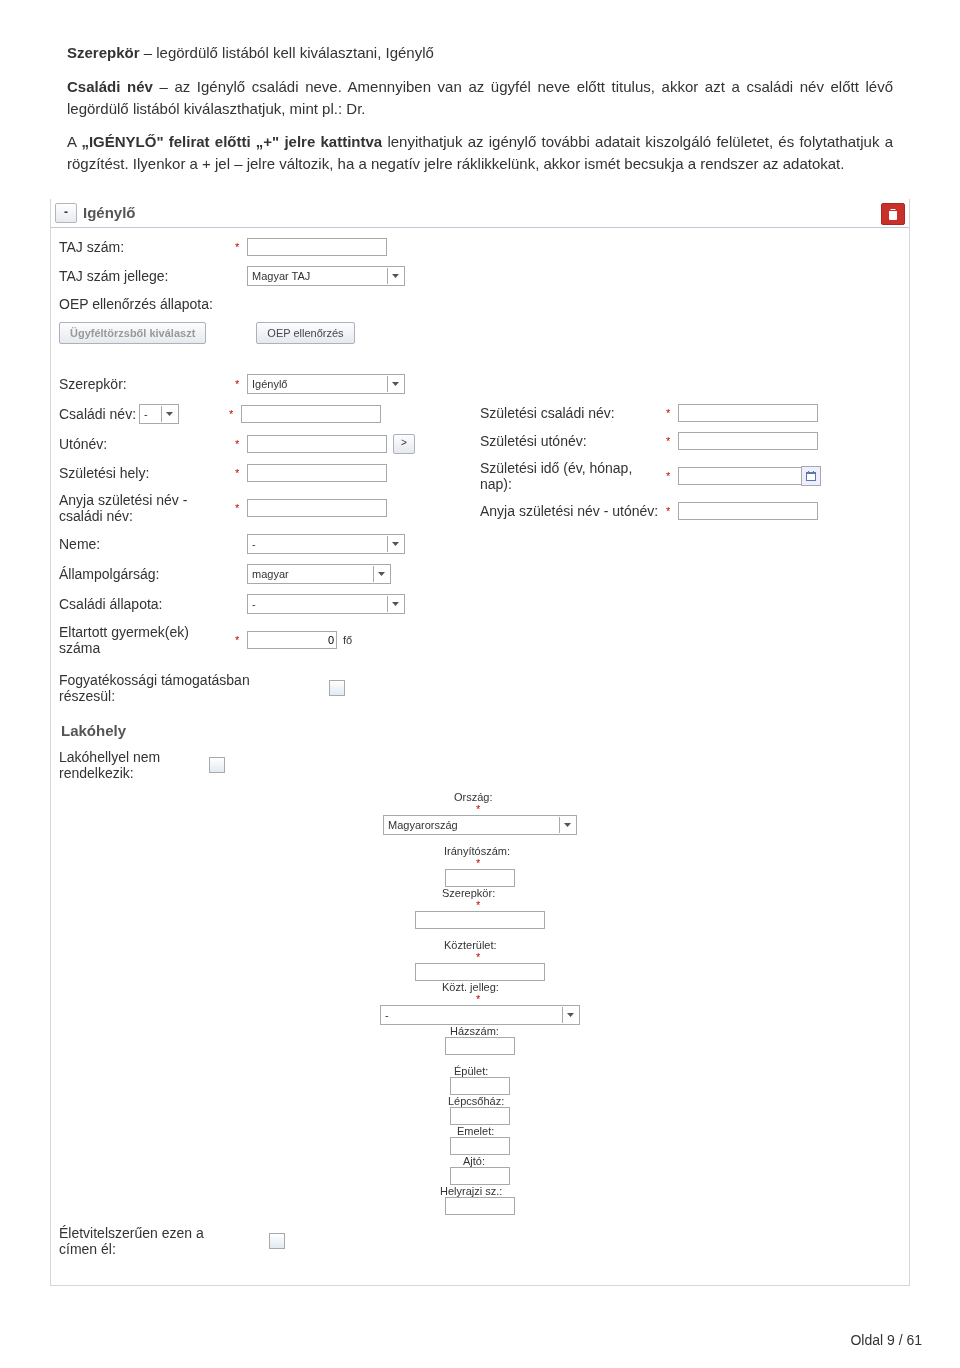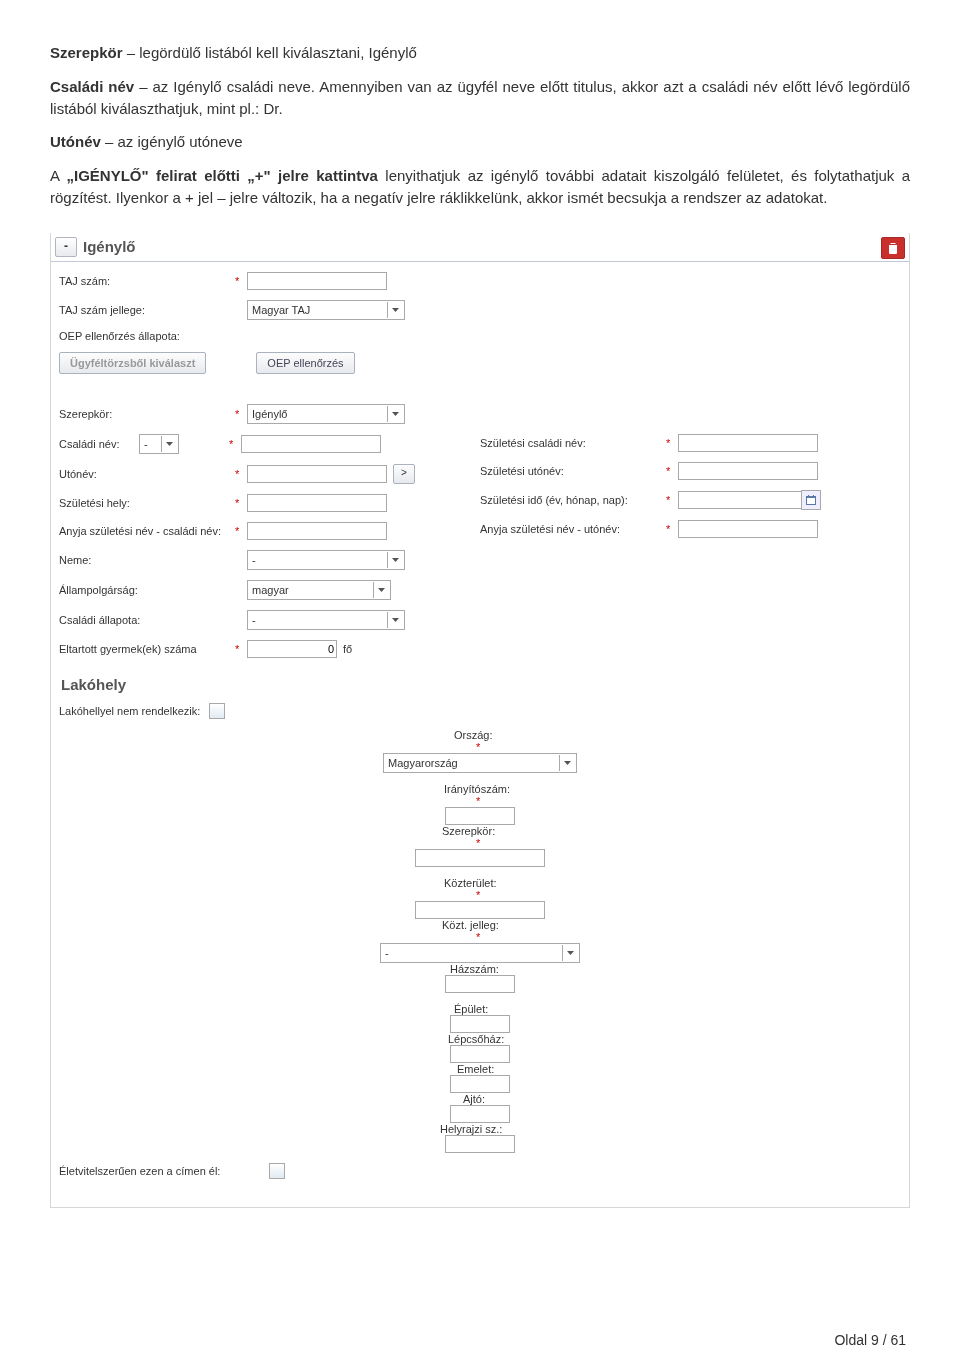--- a/index.html
+++ b/index.html
@@ -1,27 +1,27 @@
 <!DOCTYPE html>
 <html><head>
 <meta charset="utf-8">
 <style>
 html, body { margin:0; padding:0; background:#fff; font-family:Verdana, Arial, sans-serif; color:#333; }
 .page { width:960px; min-height:1368px; margin:0 auto; padding:30px 50px 20px 50px; box-sizing:border-box; position:relative; }
-.doc-text { font-size:15px; line-height:1.45; margin:12px 0; text-align:justify; }
+.doc-text { font-size:15px; line-height:1.45; margin:12px 17px; text-align:justify; }
 .doc-text b { font-weight:bold; }
 .screenshot { margin-top:24px; border-left:1px solid #d6d6d6; border-right:1px solid #d6d6d6; border-bottom:1px solid #d6d6d6; background:#fff; font-family:Arial, sans-serif; font-size:11px; color:#333; padding-bottom:12px; }
 .section-header { background:#fff; border-bottom:1px solid #c2c9d4; display:flex; align-items:center; padding:4px 4px; position:relative; }
 .toggle-btn { width:20px; height:18px; border:1px solid #b0b6c0; background:linear-gradient(#fff,#e8eaee); border-radius:2px; text-align:center; font-size:12px; line-height:16px; font-weight:bold; margin-right:6px; cursor:pointer; }
 .section-title { font-size:15px; font-weight:bold; color:#555; }
 .delete-btn { position:absolute; right:4px; top:4px; width:22px; height:20px; background:#c9302c; border:1px solid #a72824; border-radius:2px; display:flex; align-items:center; justify-content:center; cursor:pointer; }
 .delete-btn svg { width:10px; height:12px; fill:#fff; }
 .form-body { padding:10px 8px 6px 8px; }
 .row { display:flex; align-items:center; margin-bottom:10px; }
-.row .label { width:170px; font-size:11px; }
+.row .label { width:170px; font-size:14px; }
 .row .ast { color:#c00; margin:0 6px; width:6px; display:inline-block; }
 .input { height:18px; border:1px solid #a9a9a9; background:#fff; font-size:11px; padding:0 2px; box-sizing:border-box; }
 .select { height:20px; border:1px solid #a9a9a9; background:#fff; font-size:11px; display:flex; align-items:center; justify-content:space-between; padding:0 2px 0 4px; box-sizing:border-box; cursor:pointer; }
 .select-text { }
 .select-caret { width:14px; height:16px; border-left:1px solid #a9a9a9; display:flex; align-items:center; justify-content:center; }
 .select-caret svg { width:7px; height:4px; }
 .btn { display:inline-block; padding:4px 10px; background:linear-gradient(#fdfdfd,#e6e9ee); border:1px solid #aab2be; border-radius:2px; font-size:11px; color:#445; cursor:pointer; margin-right:14px; }
 .btn-disabled { color:#999;font-weight:bold; }
 .sep20 { height:20px; }
 .two-col { display:flex; }
@@ -32,32 +32,31 @@
 .mini-btn { width:20px; height:18px; background:linear-gradient(#fdfdfd,#e6e9ee); border:1px solid #aab2be; border-radius:2px; font-size:10px; text-align:center; line-height:16px; cursor:pointer; margin-left:6px; }
 .small-select { width:40px; }
 .date-wrap { position:relative; display:flex; align-items:center; }
 .date-wrap .cal-btn { width:18px; height:18px; background:#eef; border:1px solid #a9a9a9; margin-left:-1px; display:flex; align-items:center; justify-content:center; cursor:pointer; }
 .section-sub { font-size:15px; font-weight:bold; color:#555; margin:18px 0 10px 2px; }
 .addr-row { display:flex; align-items:center; margin-bottom:10px;flex-direction:column; }
 .addr-lbl { width:72px; font-size:11px; }
 .addr-ast { color:#c00; width:8px; display:inline-block; }
 .addr-mid-lbl { width:76px; font-size:11px; text-align:left; }
 .footer-text { margin-top:160px; font-size:15px; }
-.page-num { position:absolute; right:54px; bottom:20px; font-size:14px; }
+.page-num { position:absolute; right:38px; bottom:20px; font-size:14px; }
 </style>
 </head>
 <body>
 
 <div class="page">
 
   <p class="doc-text"><b>Szerepkör</b><span> – legördülő listából kell kiválasztani, Igénylő</span></p>
 
   <p class="doc-text"><b>Családi név</b><span> – az Igénylő családi neve. Amennyiben van az ügyfél neve előtt titulus, akkor azt a családi név előtt lévő legördülő listából kiválaszthatjuk, mint pl.: Dr.</span></p>
 
-  <p class="doc-text"><b>Utónév</b><span> – az igénylő utóneve</span></p>
 
   <p class="doc-text"><span>A </span><b>„IGÉNYLŐ" felirat előtti „+" jelre kattintva</b><span> lenyithatjuk az igénylő további adatait kiszolgáló felületet, és folytathatjuk a rögzítést. Ilyenkor a + jel – jelre változik, ha a negatív jelre ráklikkelünk, akkor ismét becsukja a rendszer az adatokat.</span></p>
 
   <div class="screenshot">
     <div class="section-header">
       <div class="toggle-btn">-</div>
       <div class="section-title">Igénylő</div>
       <div class="delete-btn">
         <svg viewBox="0 0 10 12">
             <path d="M1 3h8v8a1 1 0 0 1-1 1H2a1 1 0 0 1-1-1V3zm2-2h4l1 1H2l1-1z"></path>
@@ -210,20 +209,25 @@
             </span>
         </div>
       </div>
       <div class="row">
         <div class="label">Eltartott gyermek(ek) száma</div>
         <span class="ast">*</span>
         <input class="input" style="width: 90px; text-align: right;" value="0">
         <span style="margin-left:6px;font-size:11px">fő</span>
       </div>
 
+      <div class="row" style="margin-top:16px;">
+        <div class="label" style="width:220px">Fogyatékossági támogatásban részesül:</div>
+        <span style="width:50px"></span>
+        <div class="checkbox"></div>
+      </div>
 
       <div class="section-sub">Lakóhely</div>
 
       <div class="row">
         <div class="label" style="width:150px">Lakóhellyel nem rendelkezik:</div>
         <div class="checkbox"></div>
       </div>
 
       <div class="addr-row">
         <div class="addr-lbl" style="width:52px">Ország:</div>

